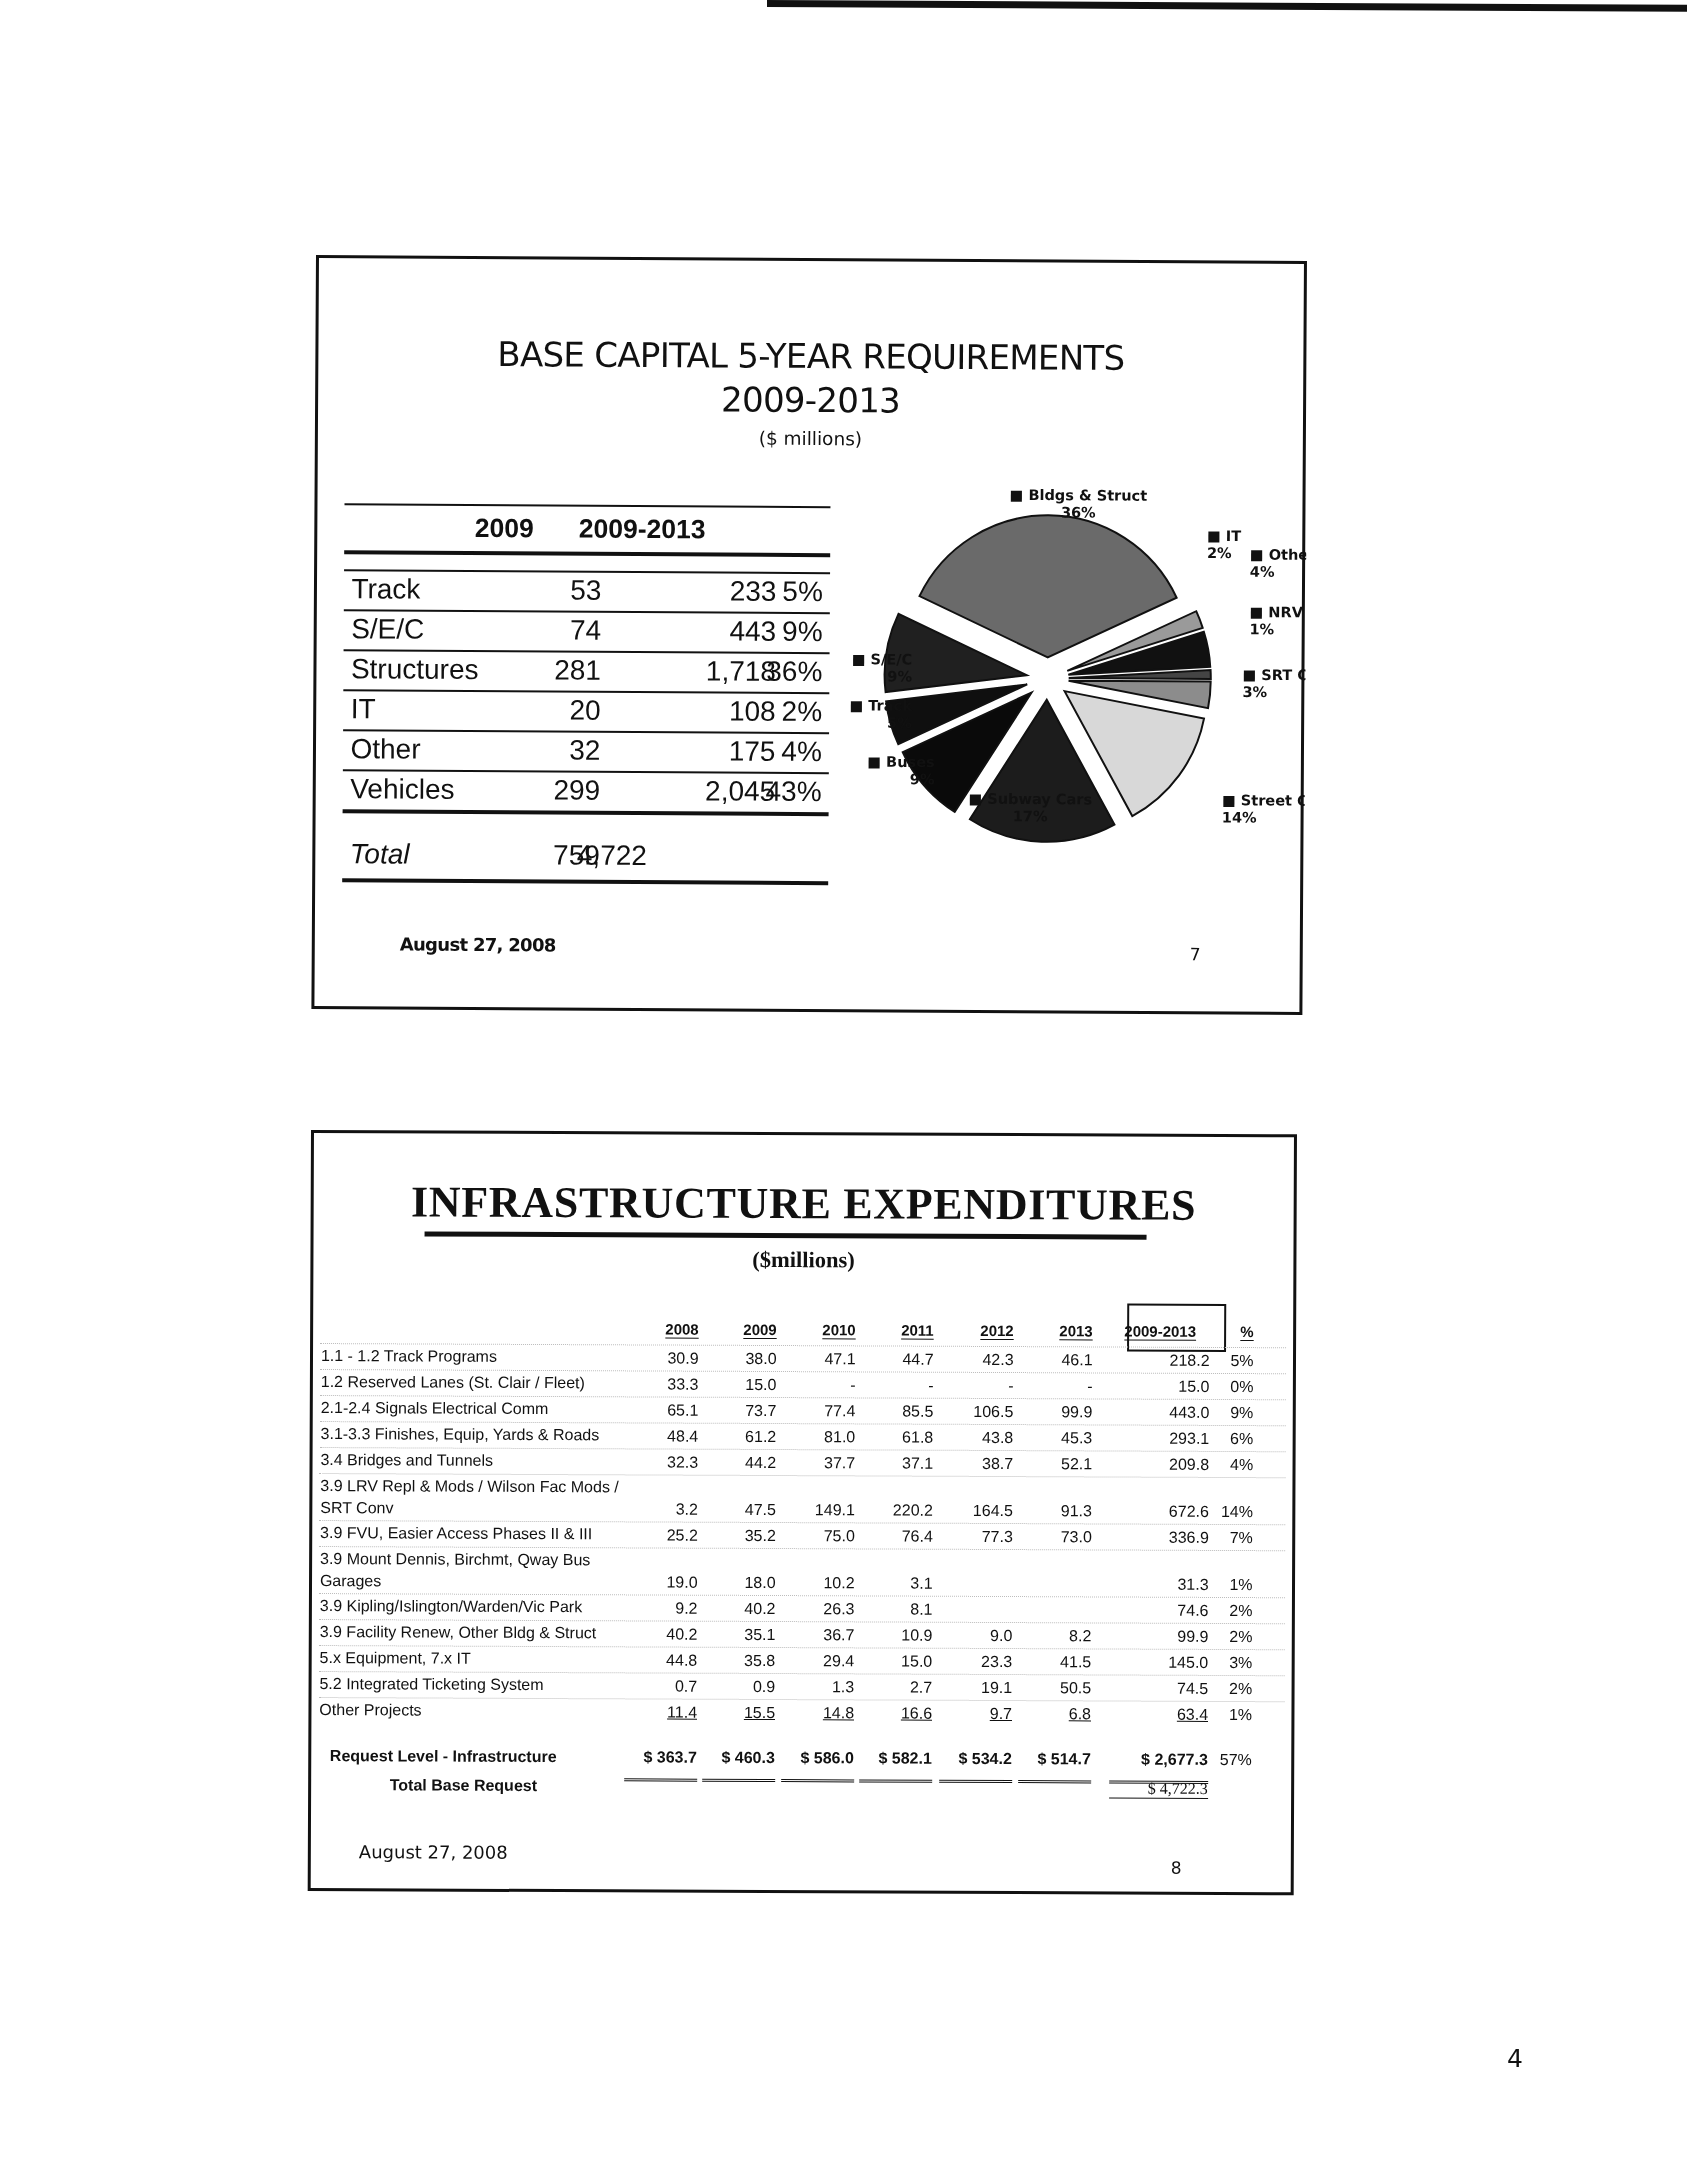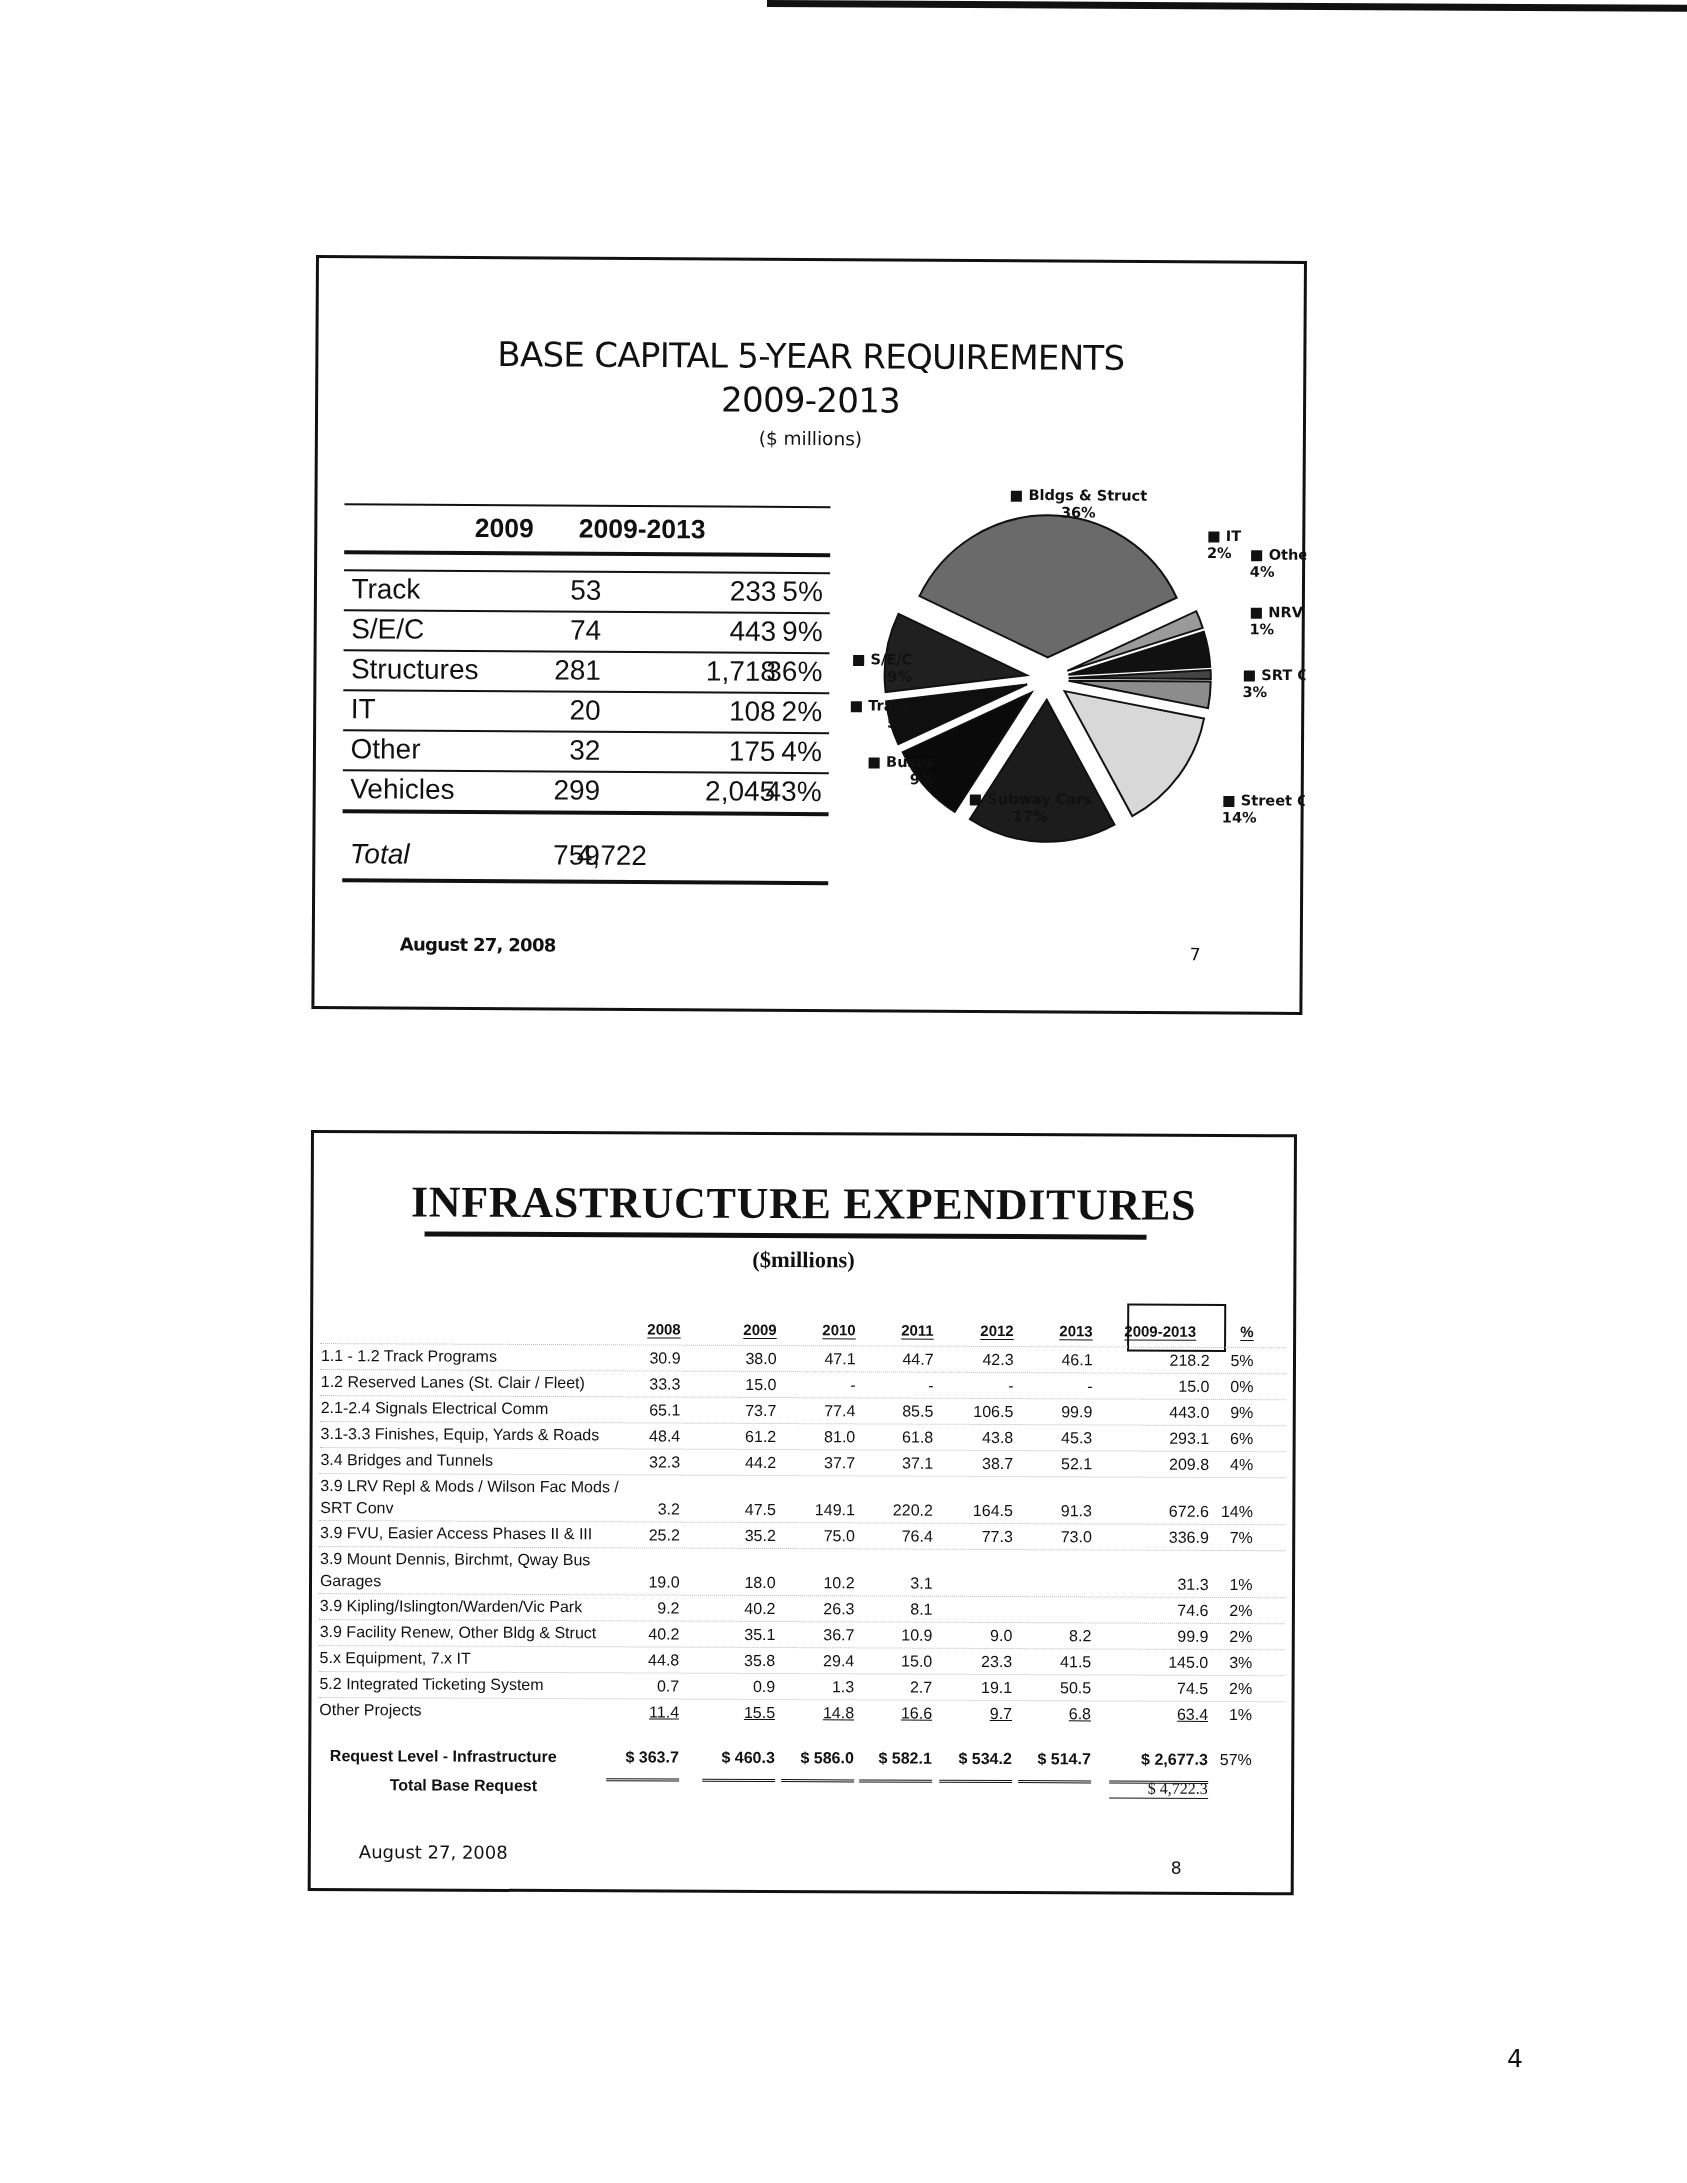--- a/index.html
+++ b/index.html
@@ -37,21 +37,21 @@
   .s2-sub { position:absolute; left:0; right:0; top:112px; text-align:center; font-family:"Liberation Serif", serif; font-weight:bold; font-size:22.5px; }
   .s2-table { position:absolute; left:6.6px; top:152px; width:966px; font-size:16px; }
   .s2-head { position:relative; height:58px; }
   .s2-head span { position:absolute; bottom:6.6px; font-weight:bold; font-size:15px; text-decoration:underline; text-underline-offset:3.3px; }
   .s2-box { position:absolute; left:807px; top:14.6px; width:99px; height:48px; border:2.6px solid #111; box-sizing:border-box; }
   .s2-row { position:relative; height:25px; border-top:0.7px dotted #bbb; }
   .s2-row.tall { height:46px; }
   .s2-row span { position:absolute; bottom:2.6px; }
   .s2-row .lbl { left:1.3px; bottom:auto; top:1.3px; width:311px; line-height:22px; }
   .col { text-align:right; width:73px; }
-  .col0 { left:288px; } .col1 { left:384px; } .col2 { left:463px; } .col3 { left:541px; }
+  .col0 { left:306px; } .col1 { left:384px; } .col2 { left:463px; } .col3 { left:541px; }
   .col4 { left:621px; } .col5 { left:700px; } .col6 { left:791px; width:99px; } .col7 { left:893px; width:41px; }
   .ul { text-decoration:underline; text-decoration-thickness:1.3px; }
   .s2-total { position:relative; height:30px; margin-top:20px; font-weight:bold; }
   .s2-total span { position:absolute; top:4px; }
   .s2-total .lbl { left:12px; }
   .dollar { border-bottom:3.3px double #111; padding-bottom:12px; }
   .s2-base { position:relative; height:26.5px; font-weight:bold; }
   .s2-base span { position:absolute; top:2.6px; }
   .s2-base .lbl { left:24px;margin-left:48px; }
   .s2-base .col6 { border-bottom:1.3px solid #111; font-weight:normal;font-family:Liberation Serif, serif; }

